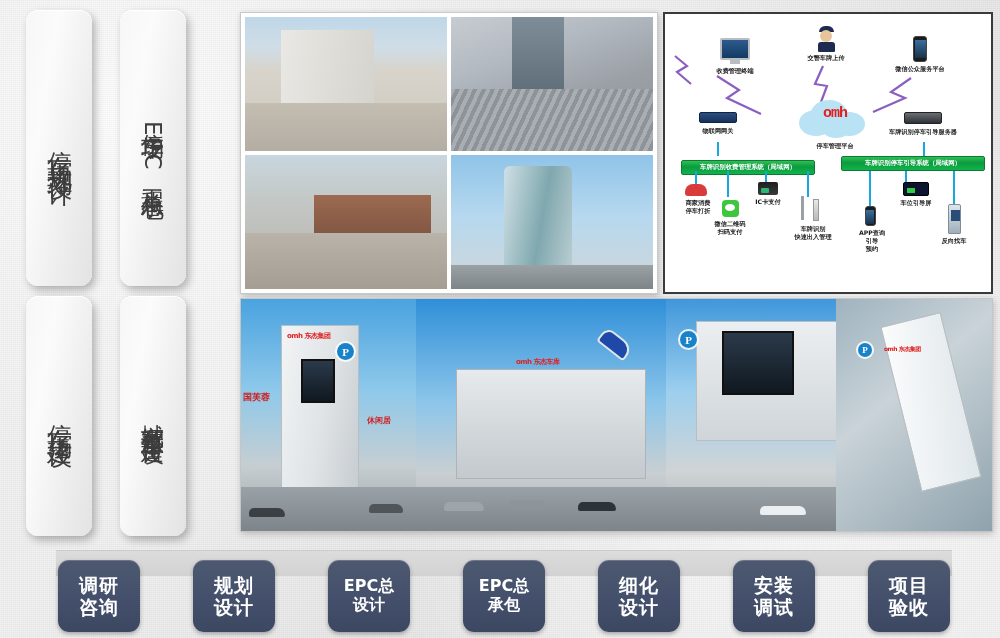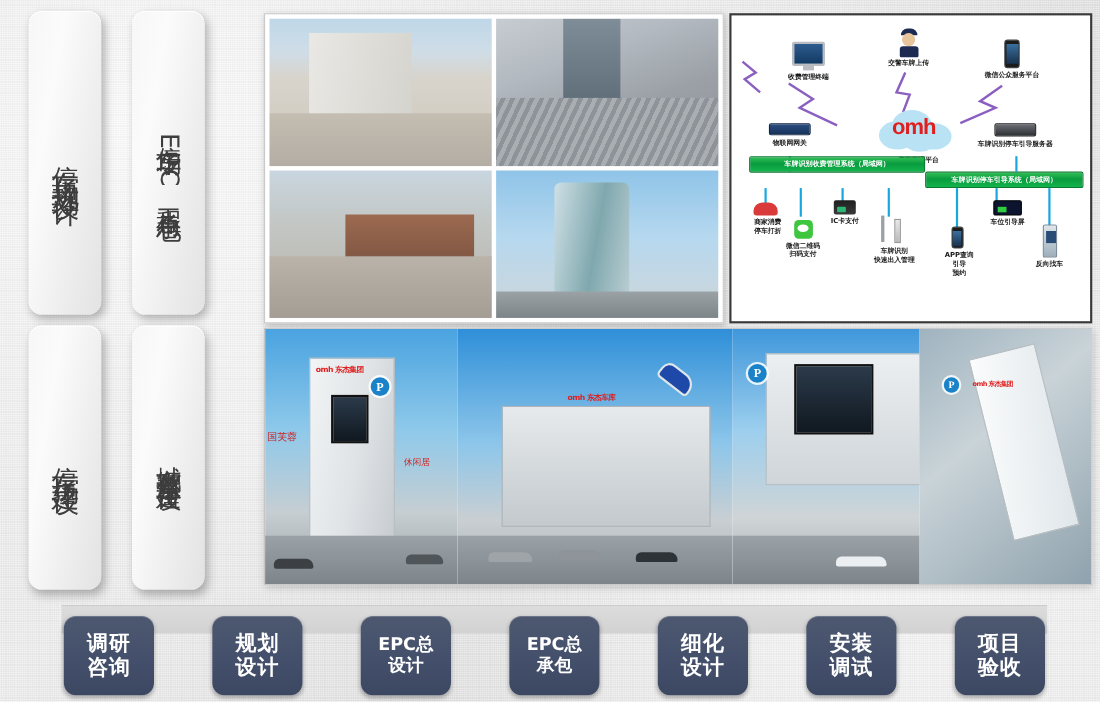--- a/index.html
+++ b/index.html
@@ -128,22 +128,22 @@
   .cloud {
     position: absolute; left: 132px; top: 86px; width: 76px; height: 40px;
   }
   .cloud .puff { position: absolute; background: #b9e2f4; border-radius: 50%; }
   .cloud .p1 { left: 2px; top: 10px; width: 34px; height: 26px; }
   .cloud .p2 { left: 14px; top: 0px;  width: 36px; height: 28px; }
   .cloud .p3 { left: 36px; top: 12px; width: 32px; height: 24px; }
   .cloud .p4 { left: 24px; top: 16px; width: 30px; height: 22px; }
   .cloud .logo {
     position: absolute; left: 14px; top: 5px; width: 48px;
-    font-size: 20px; font-weight: bold; color: #e02020;
-    letter-spacing: -1px; font-family: Liberation Sans, sans-serif; z-index: 3;
+    text-align: center; font-size: 15px; font-weight: bold; color: #e02020;
+    letter-spacing: -1px; font-family: Liberation Mono, monospace; z-index: 3;
   }
 
   .bolt { position: absolute; fill: none; stroke: #8a5fc0; stroke-width: 2.2px; }
 
   .greenbox {
     position: absolute;
     background: linear-gradient(#2fbf55 0%, #0a9b3f 45%, #12b44c 100%);
     border: 1px solid #0c7a33;
     border-radius: 2px;
     color: #ffffff;
@@ -221,21 +221,21 @@
     box-shadow: 0 0 0 2px rgba(255,255,255,0.85);
   }
   .omh-badge {
     position: absolute; font-size: 7px; font-weight: bold; color: #e02020;
     letter-spacing: -0.5px; font-family: "DejaVu Sans", sans-serif; white-space: nowrap;
   }
   .billboard {
     position: absolute; background: linear-gradient(#2b3a4a,#101820);
     border: 2px solid #111;
   }
-  .redsign { position: absolute; font-size: 9px; font-weight: normal; color: #d01f1f;
+  .redsign { position: absolute; font-size: 9px; font-weight: bold; color: #d01f1f;
     white-space: nowrap; font-family: "DejaVu Sans", sans-serif; }
   .bluecar { position: absolute; width: 34px; height: 18px; background: #1e49a8;
     border-radius: 9px 12px 4px 4px; transform: rotate(38deg); border:2px solid #dfe6ea; }
   .road { position: absolute; left:0; bottom:0; width:100%; height: 44px;
     background: linear-gradient(#9aa2a7,#7d858a); }
   .car-s { position: absolute; height: 9px; border-radius: 5px 7px 2px 2px; }
 
   
   #procbar-bg {
     position: absolute; left: 56px; top: 550px; width: 896px; height: 26px;
@@ -343,21 +343,21 @@
     </div>
 
     <div class="dg-node" style="left:210px; top:98px; width:96px;">
       <div class="dev dev-server" style="position:relative;margin:0 auto;"></div>
       <div class="dg-label" style="margin-top:4px;">车牌识别停车引导服务器</div>
     </div>
 
     <div class="conn" style="left:52px;  top:128px; width:1.5px; height:14px;"></div>
     <div class="conn" style="left:258px; top:128px; width:1.5px; height:14px;"></div>
 
-    <div class="greenbox" style="left:16px; top:128px; width:160px; height:15px;">车牌识别收费管理系统（局域网）</div>
+    <div class="greenbox" style="left:16px; top:146px; width:134px; height:15px;">车牌识别收费管理系统（局域网）</div>
     <div class="greenbox" style="left:176px; top:142px; width:144px; height:15px;text-align:center;">车牌识别停车引导系统（局域网）</div>
 
     <div class="conn" style="left:30px;  top:157px; width:1.5px; height:14px;"></div>
     <div class="conn" style="left:62px;  top:157px; width:1.5px; height:26px;"></div>
     <div class="conn" style="left:100px; top:157px; width:1.5px; height:12px;"></div>
     <div class="conn" style="left:142px; top:157px; width:1.5px; height:26px;"></div>
 
     <div class="dg-node" style="left:10px; top:170px; width:42px;">
       <div class="dev dev-car" style="position:relative;margin:0 auto;"></div>
       <div class="dg-label wrap" style="margin:3px auto 0;">商家消费<br>停车打折</div>

